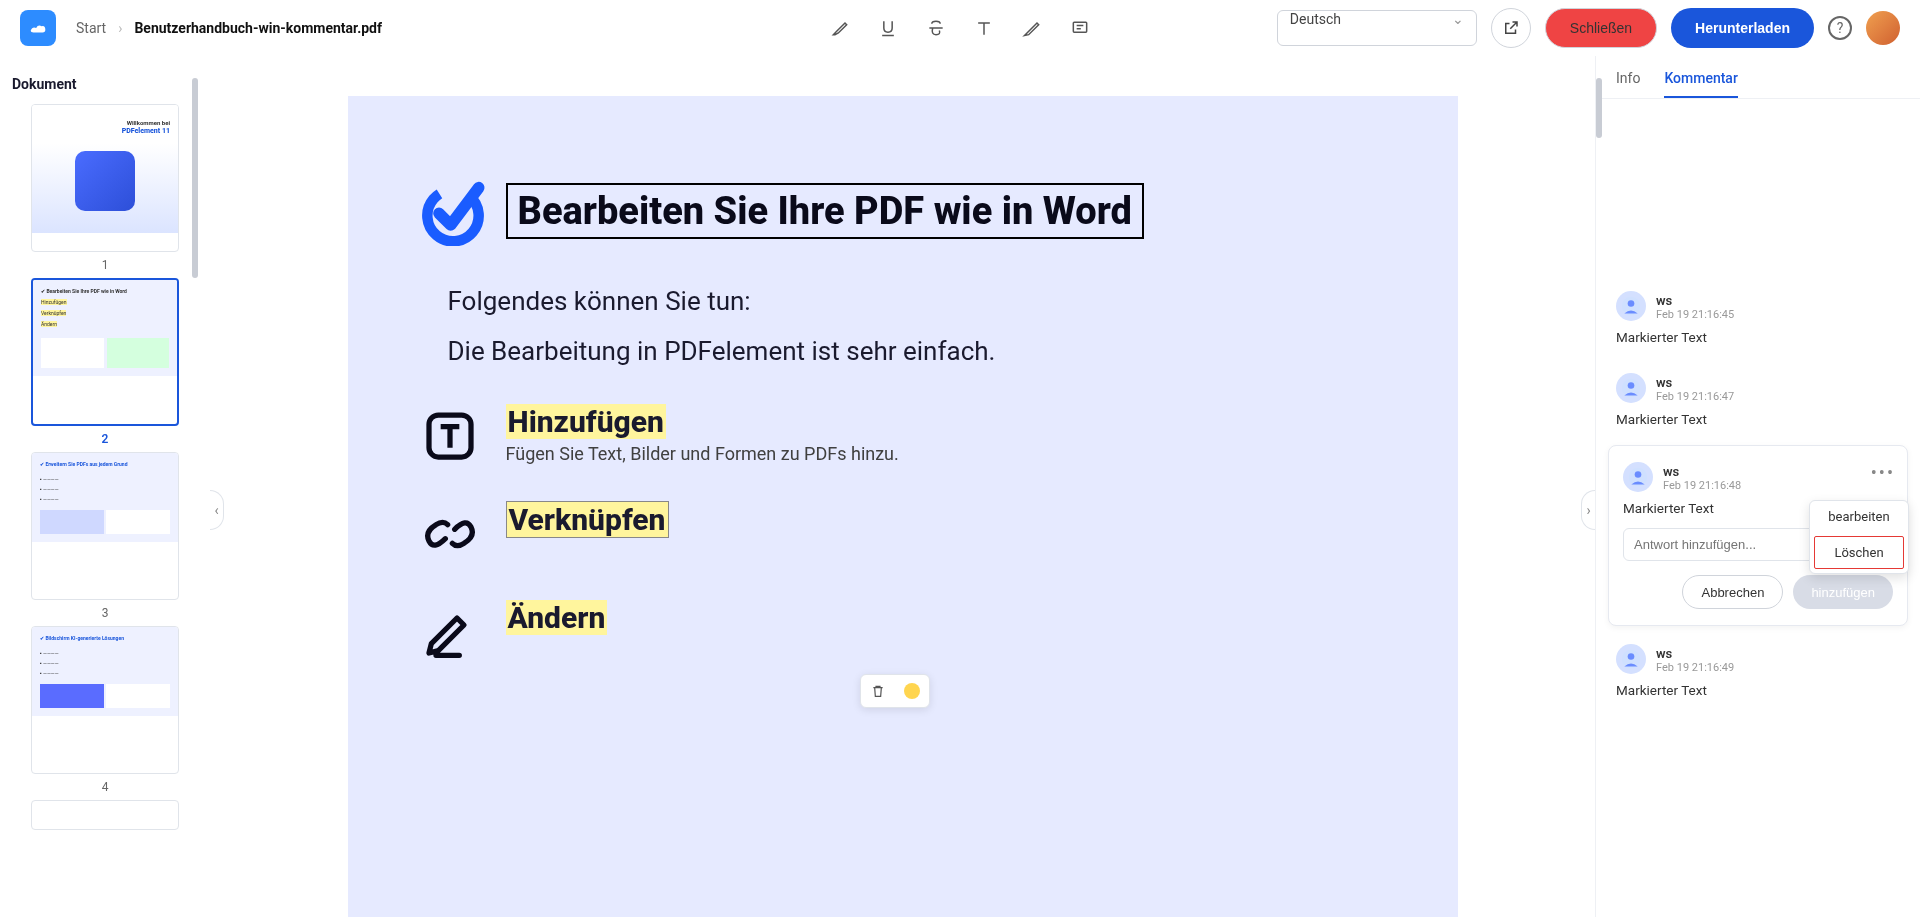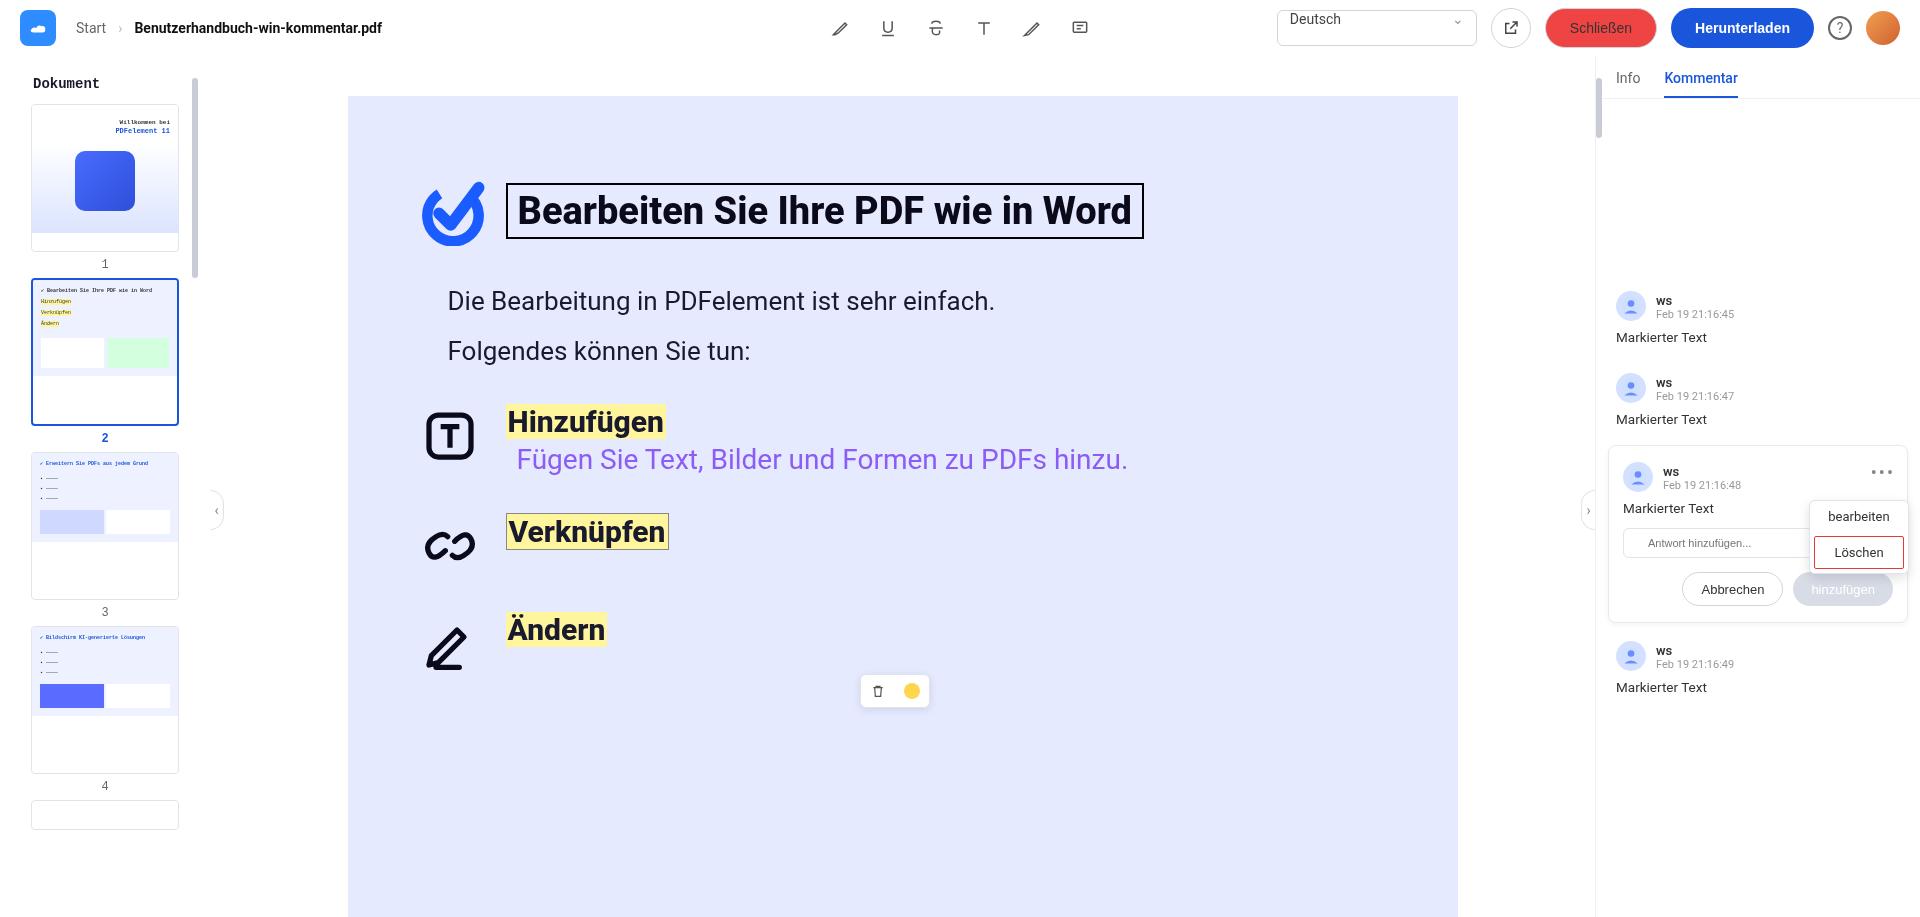--- a/index.html
+++ b/index.html
@@ -20,21 +20,21 @@
 .lang-select { width:200px; height:36px; border:1px solid #d0d4db; border-radius:6px; padding:0 12px; display:flex;align-items:flex-start;justify-content:space-between;color:#444;cursor:pointer;}
 .icon-btn { width:40px; height:40px; border:1px solid #d0d4db; border-radius:20px; display:flex;align-items:center;justify-content:center;cursor:pointer;color:#444;}
 .icon-btn svg{width:18px;height:18px;}
 .btn-outline { height:40px; padding:0 24px; border:1px solid #d0d4db; border-radius:20px; background:#ef4444; font-size:14px; font-weight:500; cursor:pointer; color:#333;}
 .btn-primary { height:40px; padding:0 24px; border:none; border-radius:20px; background:#1a56db; color:#fff; font-size:14px; font-weight:600; cursor:pointer;}
 .help-icon{width:24px;height:24px;border:2px solid #666;border-radius:50%;display:flex;align-items:center;justify-content:center;color:#666;font-size:14px;cursor:pointer;}
 .avatar{width:34px;height:34px;border-radius:50%;background:linear-gradient(135deg,#f0a050,#d06030);cursor:pointer;}
 
 
 .main { display:flex; height: 861px; }
-.sidebar { width:210px; padding:20px 25px;font-family:Liberation Mono, monospace; }
+.sidebar { width:210px; padding:20px 4px; }
 .sidebar-title { font-weight:700; color:#1a1a2e; margin-bottom:12px; margin-left:8px;}
 .thumbs-column { display:flex; flex-direction:column; gap:6px; height:790px; overflow:hidden;}
 .thumb-wrap{display:flex;flex-direction:column;align-items:center;gap:6px;}
 .thumb { width:148px; height:148px; background:#fff; border:1px solid #e0e4ea; border-radius:4px; cursor:pointer; position:relative; overflow:hidden;}
 .thumb.selected{border:2px solid #1a56db;}
 .thumb-num{font-size:12px;color:#666;}
 .thumb.selected + .thumb-num,.thumb-wrap.sel .thumb-num{color:#1a56db;font-weight:600;}
 .thumb-inner{padding:8px;font-size:5px;line-height:1.4;color:#333;}
 .thumb-inner .th-hl{background:#fff59d;}
 .thumbs-scroll{position:absolute;left:192px;top:78px;width:6px;height:200px;background:#c8ccd4;border-radius:3px;}
@@ -48,21 +48,21 @@
 .page { width:1110px; margin-top:40px; background:#e6eaff; padding:80px 70px; }
 .page-title-row{display:flex;align-items:center;gap:18px;margin-bottom:40px;}
 .check-icon{width:70px;height:70px;flex-shrink:0;}
 .page-h1{font-size:38px;font-weight:800;color:#0a0a1a;border:2px solid #000;padding:4px 10px;}
 .para{font-size:26px;color:#1a1a2e;margin-bottom:20px;}
 .item{display:flex;align-items:flex-start;gap:28px;margin-top:38px;margin-bottom:20px;margin-left:4px;}
 .item-icon{width:56px;height:56px;flex-shrink:0;color:#0a0a1a;margin-top:4px;}
 .item-icon svg{width:56px;height:56px;}
 .item-body{}
 .item-title{font-size:30px;font-weight:800;color:#1a1a2e;background:#fff59d;display:inline;padding:0 2px;}
-.item-desc{font-size:28px;color:#8b5cf6;margin-top:4px;margin-left:11px;}
+.item-desc{font-size:18px;color:#404040;margin-top:4px;}
 .partial-hl{background:#fff59d;}
 .float-tools{position:absolute;width:70px;height:34px;background:#fff;border:1px solid #e0e4ea;border-radius:6px;box-shadow:0 2px 8px rgba(0,0,0,0.1);display:flex;align-items:center;justify-content:space-around;left:650px;top:618px;z-index:3;}
 .ft-del{width:16px;height:16px;color:#555;cursor:pointer;}
 .ft-color{width:16px;height:16px;background:#ffd54f;border-radius:50%;cursor:pointer;}
 
 
 .right-panel { width:325px; border-left:1px solid #eef0f4; display:flex;flex-direction:column;}
 .right-scroll-ind{position:absolute;right:318px;top:78px;width:6px;height:60px;background:#c8ccd4;border-radius:3px;}
 .tabs{display:flex;gap:24px;padding:14px 20px 0;border-bottom:1px solid #eef0f4;}
 .tab{padding-bottom:10px;color:#666;cursor:pointer;font-size:14px;}
@@ -71,21 +71,21 @@
 .comment{padding:14px 10px;}
 .comment-head{display:flex;align-items:flex-end;gap:10px;}
 .c-avatar{width:30px;height:30px;border-radius:50%;background:#d4e0ff;display:flex;align-items:center;justify-content:center;}
 .c-avatar svg{width:20px;height:20px;}
 .c-meta{display:flex;flex-direction:column;}
 .c-user{font-size:13px;font-weight:600;color:#333;}
 .c-time{font-size:11px;color:#999;}
 .c-text{margin-top:8px;font-size:13.5px;color:#333;}
 .comment.expanded{background:#fff;border:1px solid #e6e9f0;border-radius:8px;box-shadow:0 2px 6px rgba(0,0,0,0.05);padding:16px 14px;margin:4px 2px;position:relative;}
 .c-more{position:absolute;right:12px;top:16px;color:#888;cursor:pointer;font-size:18px;letter-spacing:2px;}
-.reply-input{width:100%;border:1px solid #e0e4ea;border-radius:6px;padding:8px 24px;font-size:11px;color:#999;margin-top:12px;cursor:text;}
+.reply-input{width:100%;border:1px solid #e0e4ea;border-radius:6px;padding:8px 10px;font-size:13px;color:#999;margin-top:12px;cursor:text;}
 .c-actions{display:flex;justify-content:flex-end;gap:10px;margin-top:14px;}
 .btn-ghost{height:34px;padding:0 18px;border:1px solid #d0d4db;border-radius:17px;background:#fff;font-size:13px;cursor:pointer;color:#333;}
 .btn-disabled{height:34px;padding:0 18px;border:none;border-radius:17px;background:#d8dce6;color:#fff;font-size:13px;cursor:not-allowed;}
 .context-menu{position:absolute;right:-2px;top:54px;background:#fff;border:1px solid #e0e4ea;border-radius:6px;box-shadow:0 4px 12px rgba(0,0,0,0.12);width:100px;z-index:20;}
 .cm-item{padding:8px 12px;font-size:13px;cursor:pointer;text-align:center;}
 .cm-item.danger{border:1.5px solid #e53935;color:#333;margin:4px;border-radius:2px;}
 .spacer{height:170px;}
 </style>
 </head>
 <body>
@@ -221,22 +221,22 @@
     <div class="page">
       <div class="page-title-row">
         <div class="check-icon">
           <svg viewBox="0 0 60 60">
               <circle cx="30" cy="34" r="22" fill="none" stroke="#1a5cff" stroke-width="9" stroke-dasharray="110 40" transform="rotate(-50 30 34)"></circle>
               <path d="M18 32 L28 42 L52 10" fill="none" stroke="#1a5cff" stroke-width="10" stroke-linecap="round" stroke-linejoin="round"></path>
             </svg>
         </div>
         <div class="page-h1">Bearbeiten Sie Ihre PDF wie in Word</div>
       </div>
+      <div class="para" style="margin-left:30px;margin-top:20px;">Folgendes können Sie tun:</div>
       <div class="para" style="margin-left:30px;">Die Bearbeitung in PDFelement ist sehr einfach.</div>
-      <div class="para" style="margin-left:30px;margin-top:20px;">Folgendes können Sie tun:</div>
 
       <div class="item">
         <div class="item-icon">
           <svg viewBox="0 0 48 48" fill="none" stroke="currentColor" stroke-width="4.5" stroke-linejoin="round">
               <rect x="6" y="6" width="36" height="36" rx="8"></rect>
               <path d="M16 16 H32 M24 16 V34"></path>
             </svg>
         </div>
         <div class="item-body">
           <span class="item-title">Hinzufügen</span>

